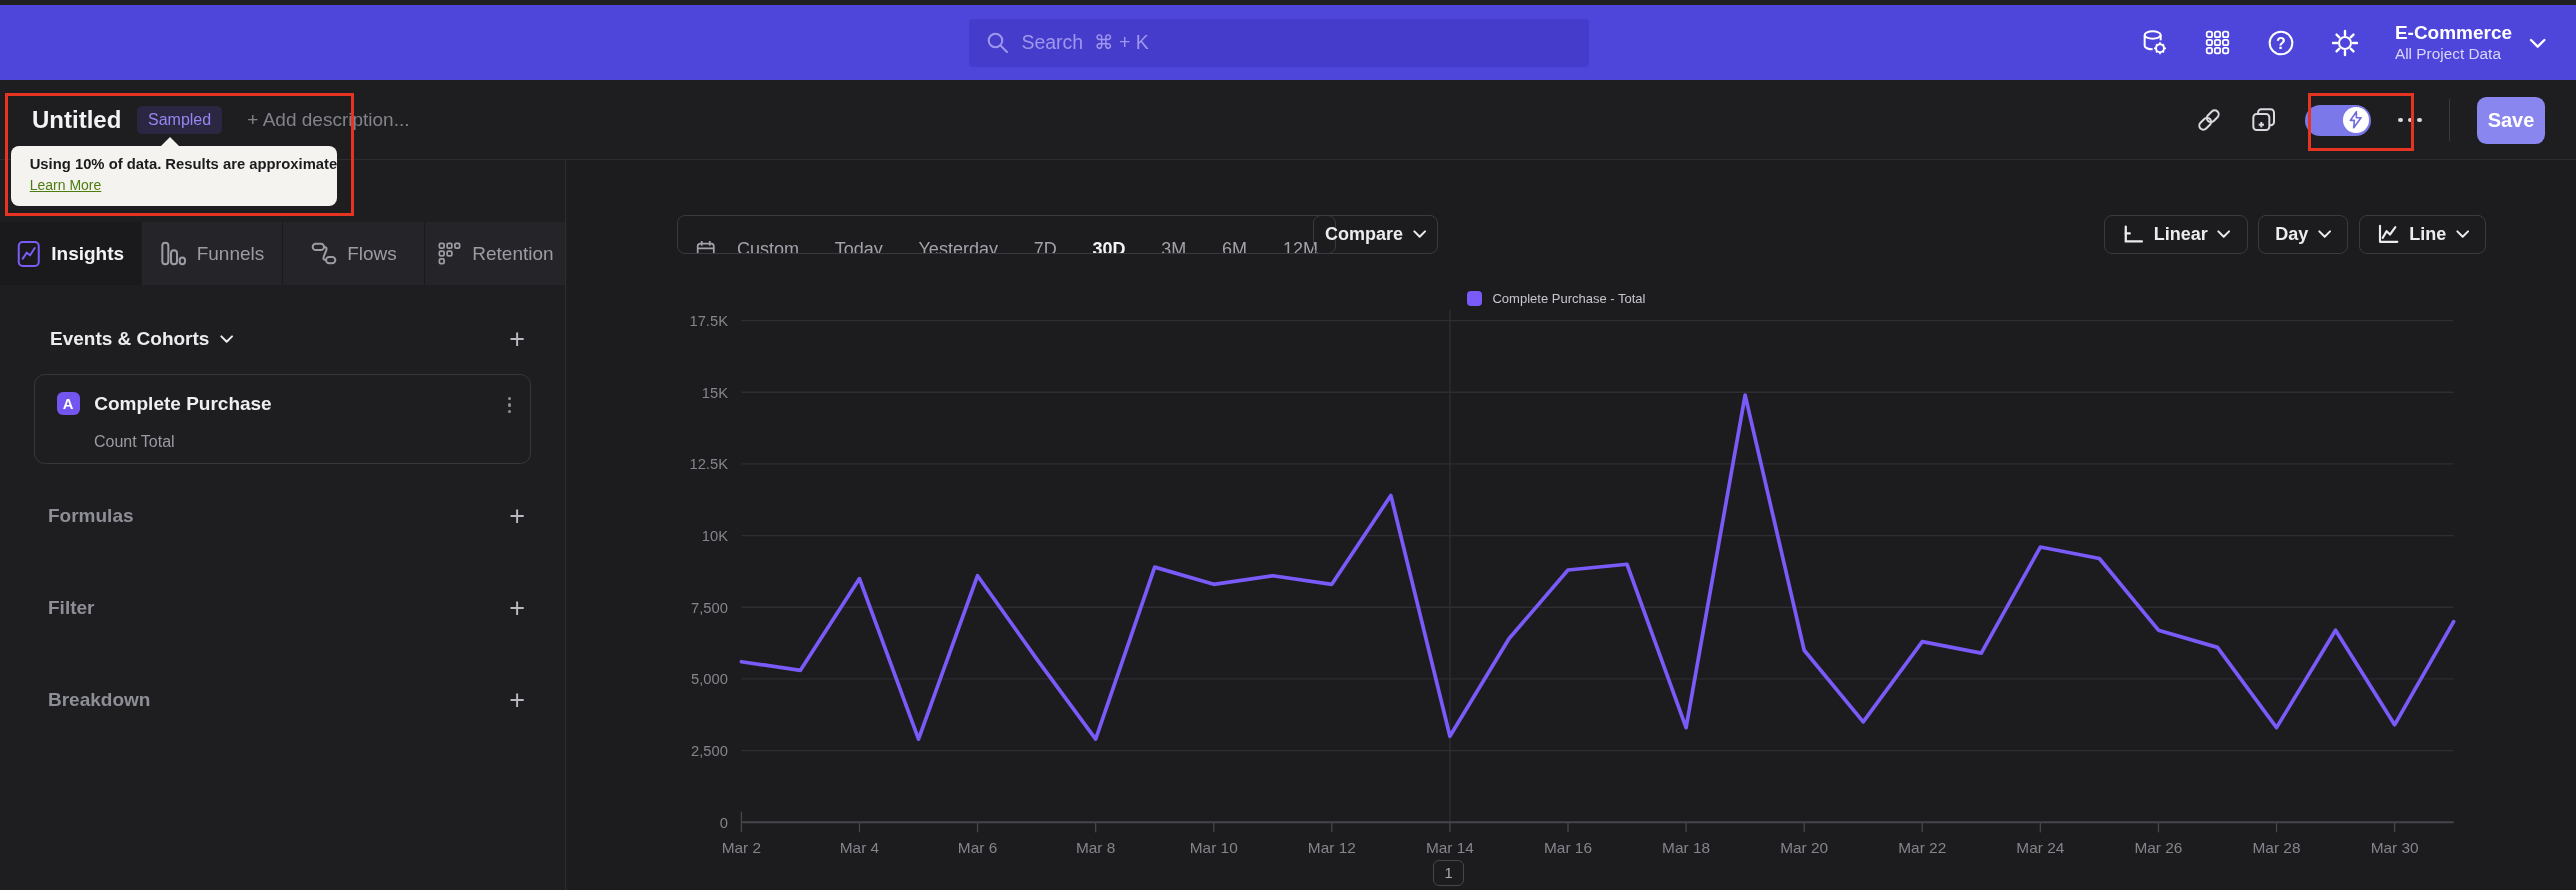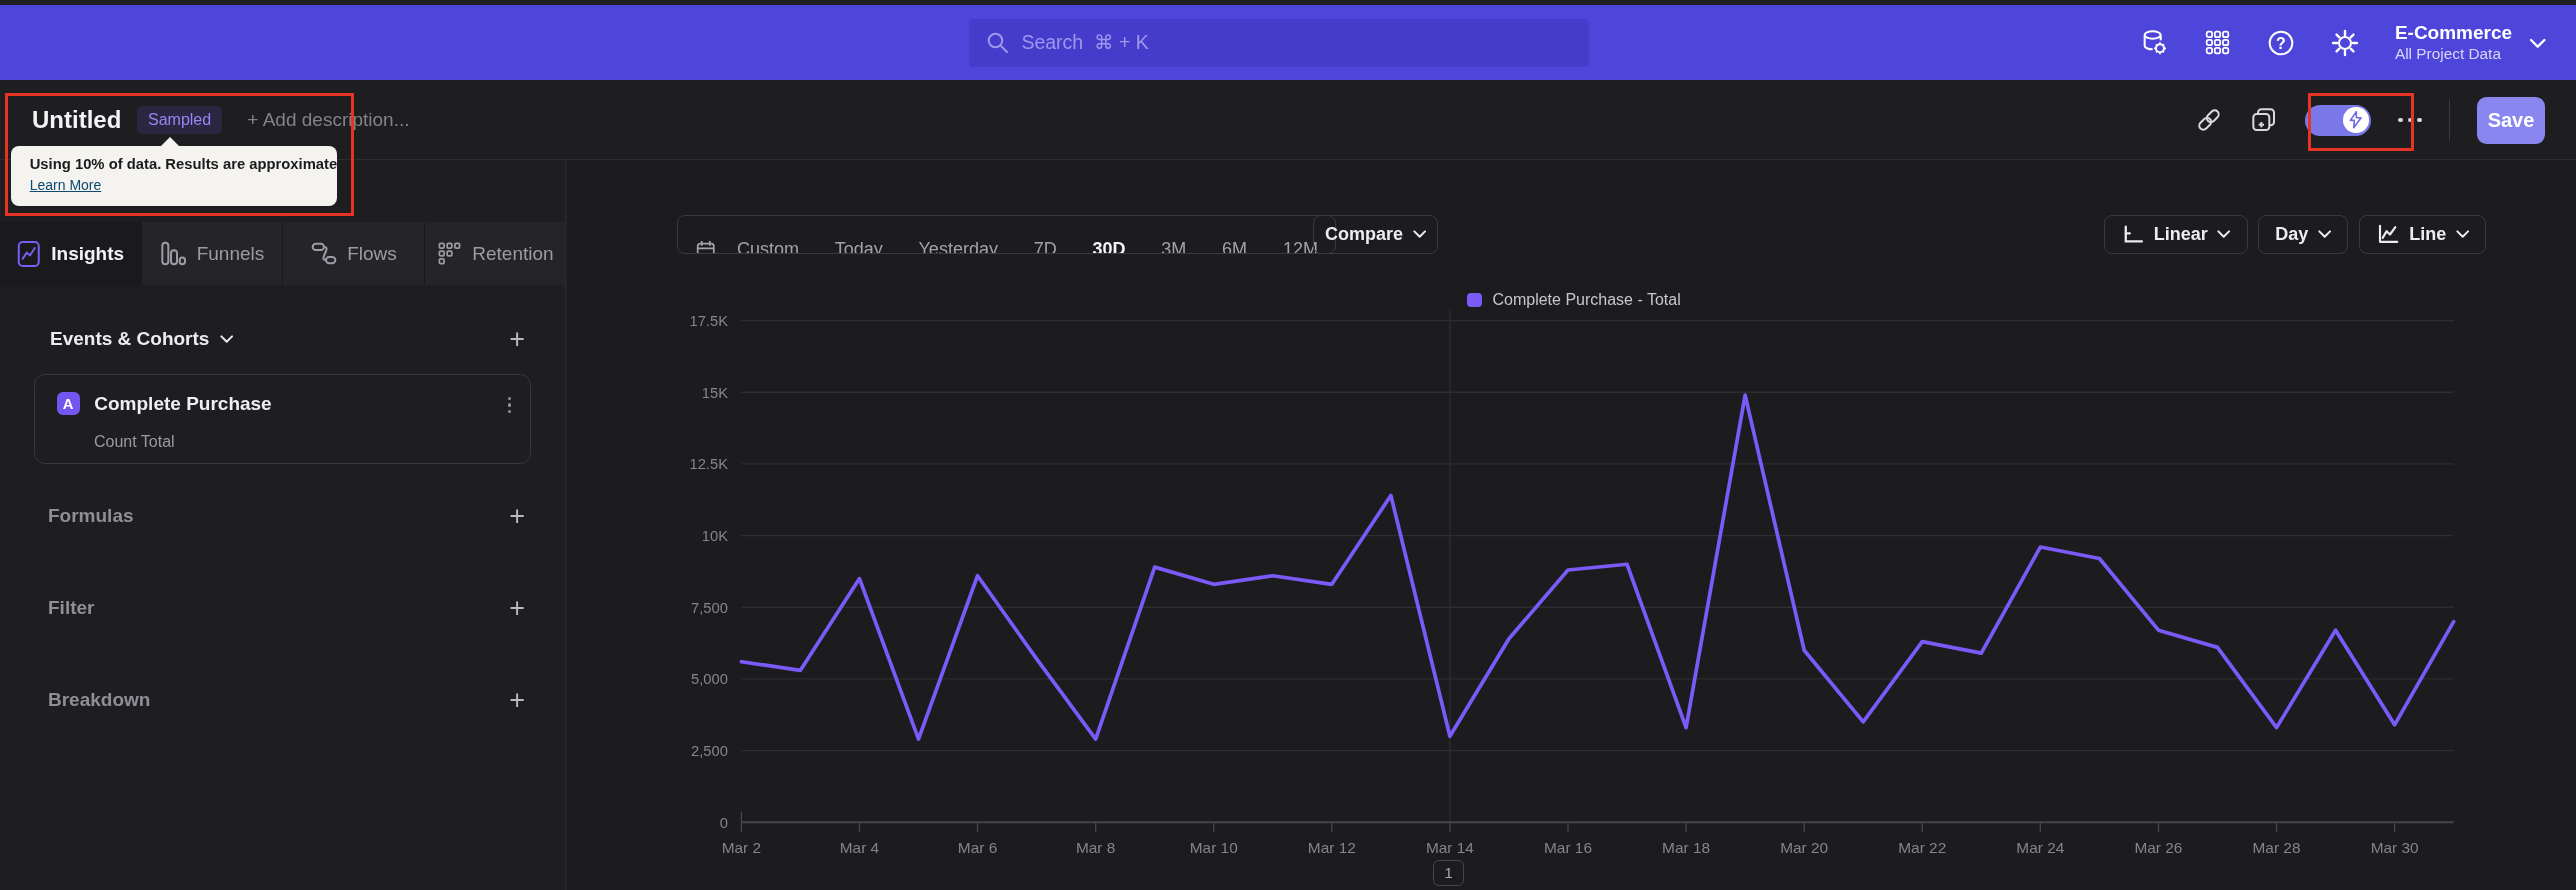--- a/index.html
+++ b/index.html
@@ -45,21 +45,21 @@
   .knob{position:absolute;right:2.7px;top:2.7px;width:25.5px;height:25.5px;border-radius:50%;background:#fff;display:flex;align-items:center;justify-content:center;}
   .moredots{display:flex;gap:4.7px;cursor:pointer;}
   .moredots i{width:4.7px;height:4.7px;border-radius:50%;background:#D9D9E0;display:block;}
   .vdivider{width:1.3px;height:42px;background:#39393E;}
   .save{width:68px;height:47px;background:var(--save);border:none;border-radius:9.4px;color:#fff;font-size:20px;font-weight:600;font-family:"Liberation Sans",sans-serif;cursor:pointer;}
 
   
   .tooltip{position:absolute;left:10.7px;top:146px;width:326px;height:60px;background:#F4F3F0;border-radius:8px;z-index:40;padding:10px 0 0 19px;}
   .tooltip .arrow{position:absolute;left:150px;top:-8.7px;width:0;height:0;border-left:9.4px solid transparent;border-right:9.4px solid transparent;border-bottom:9.4px solid #F4F3F0;}
   .tt1{font-size:14.8px;font-weight:700;color:#1B1B1D;white-space:nowrap;}
-  .tt2{font-size:14px;color:#0c4a6e;text-decoration:underline;margin-top:5.4px;display:inline-block;cursor:pointer;}
+  .tt2{font-size:14px;color:#4d7c0f;text-decoration:underline;margin-top:5.4px;display:inline-block;cursor:pointer;}
   .redbox{position:absolute;border:3.4px solid var(--red);z-index:60;pointer-events:none;}
   .redbox1{left:5.4px;top:93px;width:349px;height:123px;}
   .redbox2{left:2308px;top:93px;width:106px;height:58px;}
 
   
   .sidebar{position:absolute;left:0;top:160px;width:566px;bottom:0;background:var(--bg);border-right:1.3px solid var(--border);}
   .tabstrip{position:absolute;left:0;top:62px;width:100%;height:63px;display:flex;}
   .tab{flex:1;display:flex;align-items:center;justify-content:center;gap:9.4px;font-size:19px;color:#9C9CA4;background:#252529;cursor:pointer;border-left:1.3px solid #1A1A1D;}
   .tab:first-child{border-left:none;}
   .tab.active{background:#1A1A1D;color:var(--txt);font-weight:600;}
@@ -81,21 +81,21 @@
   .segctl{position:absolute;left:109px;top:55px;height:39px;display:flex;border:1.3px solid var(--btnBorder);border-radius:8px;overflow:hidden;}
   .seg{display:flex;align-items:flex-end;gap:20px;padding:0 17.4px;font-size:18px;color:#A2A2AA;border-left:1.3px solid var(--btnBorder);cursor:pointer;white-space:nowrap;margin-top:44px;}
   .seg:first-child{border-left:none;}
   .seg.active{background:#be185d;color:var(--txt);font-weight:600;}
   .pillbtn{display:flex;align-items:center;justify-content:center;gap:9.4px;height:39px;border:1.3px solid var(--btnBorder);border-radius:8px;font-size:18px;font-weight:600;color:#ECECF0;padding:0 16px;cursor:pointer;white-space:nowrap;}
   .compare{position:absolute;left:745px;top:55px;width:125px;}
   .rightbtns{position:absolute;right:90px;top:55px;display:flex;gap:10.7px;}
   .chev{flex:none;}
   .legend{position:absolute;left:899px;top:131px;display:flex;align-items:center;gap:10.7px;}
   .swatch{width:14.8px;height:14.8px;border-radius:4px;}
-  .legend span{font-size:16px;color:#C6C6CD;}
+  .legend span{font-size:13px;color:#C6C6CD;}
   .pagebadge{position:absolute;left:865px;top:700px;width:31px;height:25.5px;border:1.3px solid #45454B;border-radius:6px;display:flex;align-items:center;justify-content:center;font-size:14.8px;color:#A8A8B0;cursor:pointer;}
 
   #chart{position:absolute;left:0;top:0;z-index:5;pointer-events:none;}
   #chart text{font-family:"Liberation Sans",sans-serif;}
 </style>
 </head>
 <body>
 
 <div class="topstrip"></div>
 <div class="nav">

